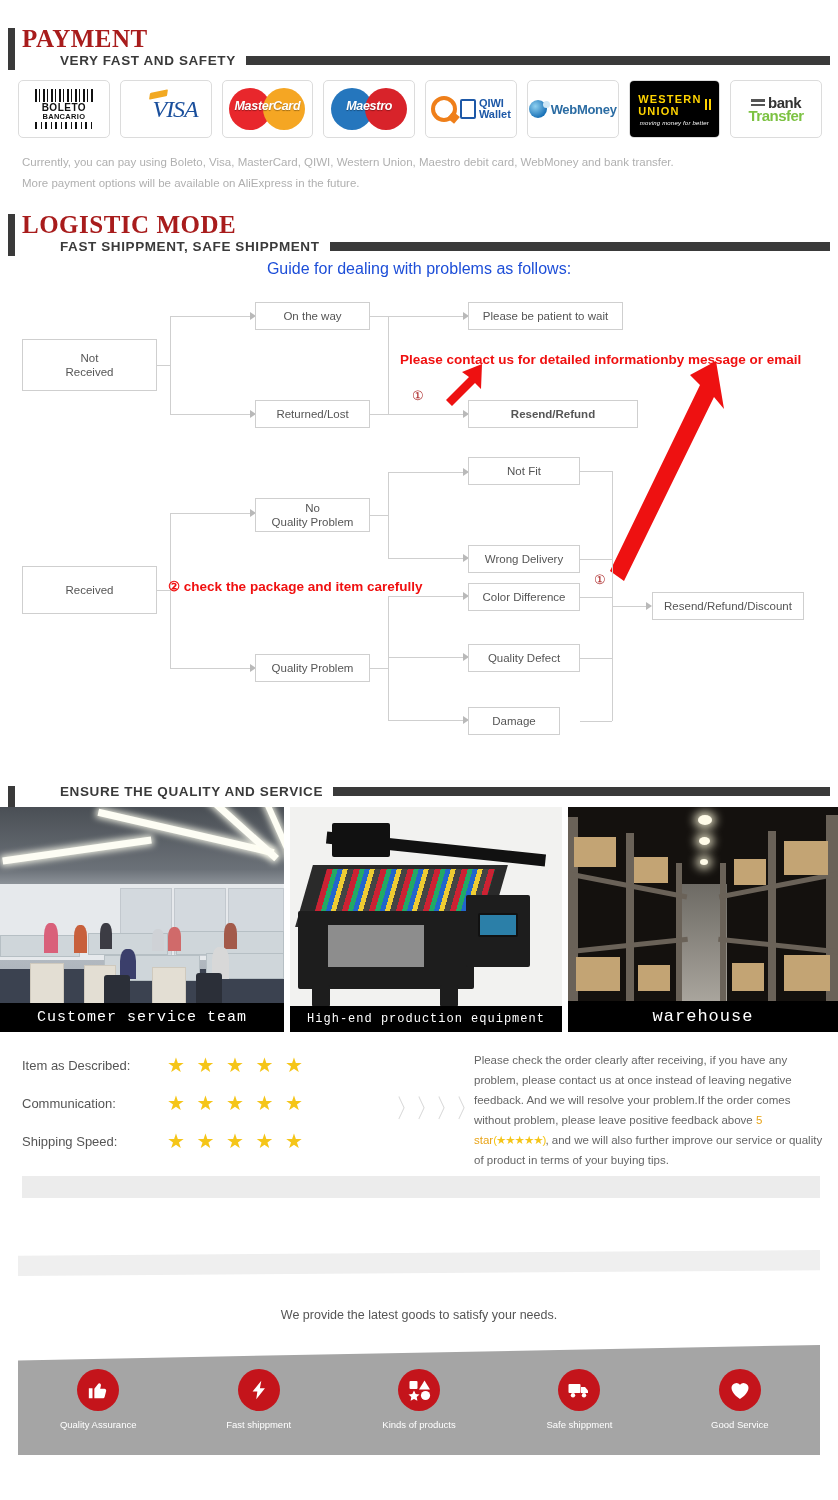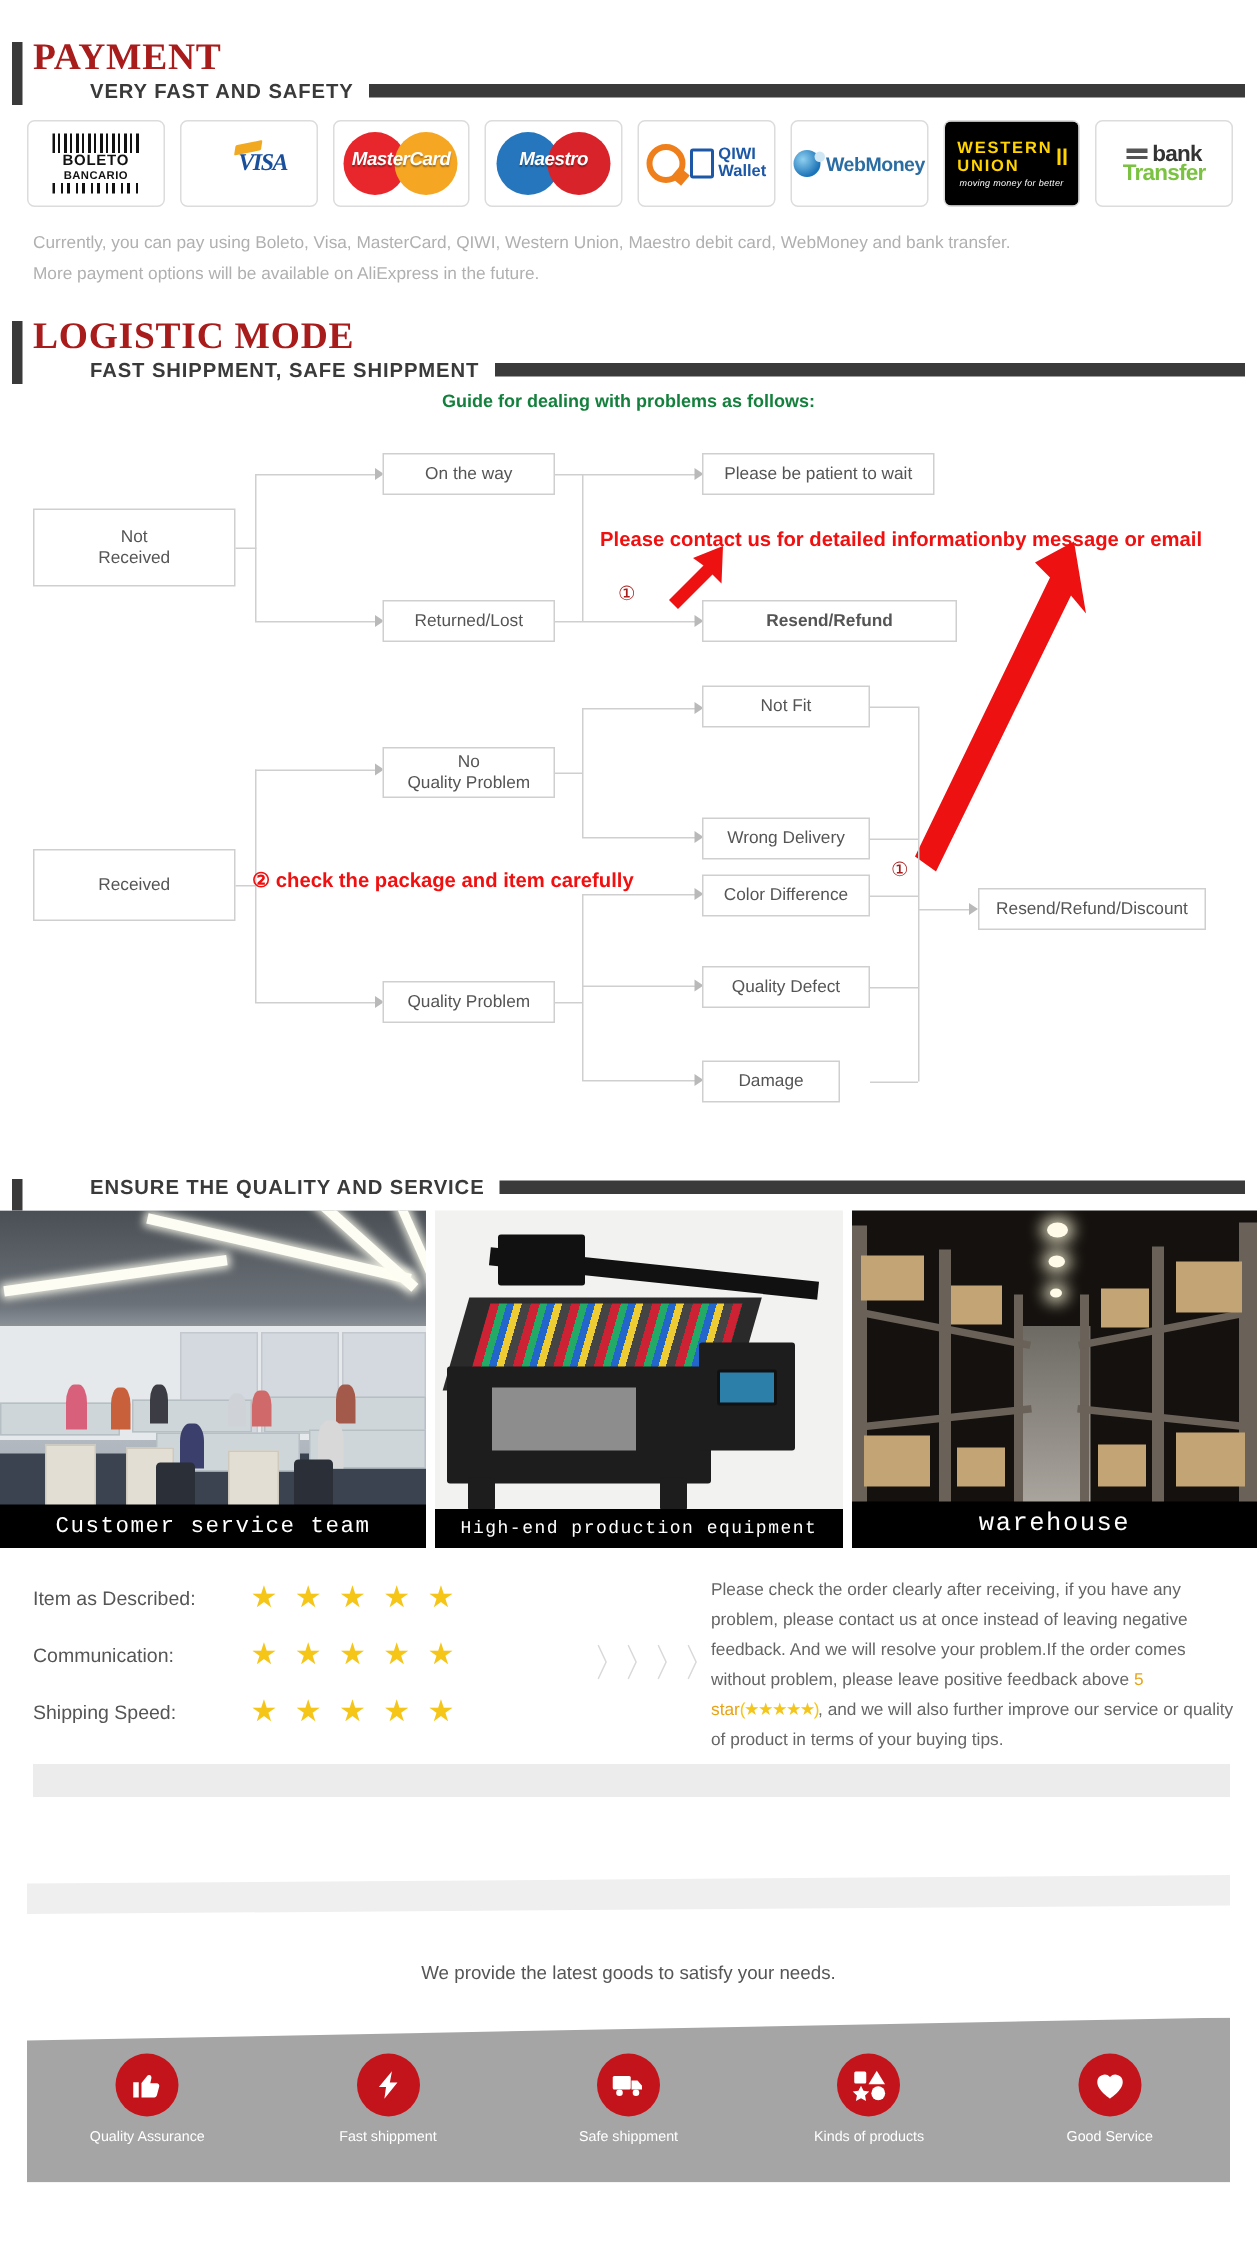--- a/index.html
+++ b/index.html
@@ -51,22 +51,22 @@
   
   .boleto { text-align: center; line-height: 1; }
   .boleto .bars { display: block; height: 13px; width: 58px; margin: 0 auto 1px;
     background: repeating-linear-gradient(to right, #111 0 2px, #fff 2px 4px, #111 4px 5px, #fff 5px 8px); }
   .boleto .bars2 { display: block; height: 7px; width: 58px; margin: 1px auto 0;
     background: repeating-linear-gradient(to right, #111 0 2px, #fff 2px 6px, #111 6px 7px, #fff 7px 10px); }
   .boleto .t1 { font-size: 10px; font-weight: bold; color: #111; letter-spacing: .5px; }
   .boleto .t2 { font-size: 7.5px; font-weight: bold; color: #111; letter-spacing: .3px; }
 
   
-  .visa { font-family: "Liberation Serif", serif; font-style: italic; font-weight: bold;
-    font-size: 16px; color: #1a4f9c; letter-spacing: -1px; position: relative; margin-left: 19px; }
+  .visa { font-family: "Liberation Serif", serif; font-style: italic; font-weight: normal;
+    font-size: 24px; color: #1a4f9c; letter-spacing: -1px; position: relative; margin-left: 19px; }
   .visa::before {
     content:""; position: absolute; left: -2px; top: -5px; width: 17px; height: 7px;
     background: #f2a922; transform: skewX(-20deg) rotate(-12deg); border-radius: 1px;
   }
 
   
   .mc-wrap { position: relative; width: 80px; height: 46px; }
   .mc-wrap .c { position: absolute; top: 2px; width: 42px; height: 42px; border-radius: 50%; }
   .mc-wrap .c-left { left: 2px; }
   .mc-wrap .c-right { right: 2px; }
@@ -116,21 +116,21 @@
   .bt .r1 { display:flex; align-items:center; justify-content:center; gap:3px;}
   .bt .lines { display:inline-block; }
   .bt .lines span { display:block; width:14px; height:2.5px; background:#555; margin:2px 0; }
   .bt .b { font-size: 15px; font-weight: bold; color:#333; letter-spacing:-.5px;}
   .bt .t { font-size: 15px; font-weight: bold; color:#7cc242; letter-spacing:-.5px;}
 
   
   .flow { position: relative; height: 520px; }
   .flow .guide {
     position: absolute; left: 0; right: 0; top: 6px; text-align: center;
-    font-size: 12px; font-weight: bold; color: #15803d;
+    font-size: 16px; font-weight: normal; color: #1d4ed8;
   }
   .fbox {
     position: absolute; border: 1px solid #cfcfcf; background:#fff;
     display: flex; align-items: center; justify-content: center;
     font-size: 11.5px; color: #555; text-align: center; line-height: 14px;
   }
   .fline { position: absolute; background: #cfcfcf; }
   .fline.h { height: 1px; }
   .fline.v { width: 1px; }
   .arrow-head {
@@ -549,42 +549,42 @@
         <path d="M14.5 2 5 13.5h5.2L9 22l9.5-11.8H13L14.5 2z"></path>
       </svg>
     </div>
     <div class="blabel">Fast shippment</div>
   </div>
 
 
   <div class="badge">
     <div class="circle">
       <svg class="ico" width="24" height="24" viewBox="0 0 24 24" fill="#fff">
+        <rect x="2.5" y="3" width="8" height="8" rx="1"></rect>
+        <path d="M17.5 2.5 23 11.5h-11z"></path>
+        <path d="M7 12.5l1.7 3.4 3.8.5-2.8 2.6.7 3.7-3.4-1.8-3.4 1.8.7-3.7-2.8-2.6 3.8-.5z"></path>
+        <circle cx="18.5" cy="17.5" r="4.6"></circle>
+      </svg>
+    </div>
+    <div class="blabel">Kinds of products</div>
+  </div>
+
+  <div class="badge">
+    <div class="circle">
+      <svg class="ico" width="24" height="24" viewBox="0 0 24 24" fill="#fff">
         <rect x="1.5" y="6" width="12" height="9" rx="1"></rect>
         <path d="M14 9h4l3 3.5V15h-7z"></path>
         <circle cx="6" cy="17.2" r="2.2"></circle>
         <circle cx="17" cy="17.2" r="2.2"></circle>
       </svg>
     </div>
     <div class="blabel">Safe shippment</div>
   </div>
 
   <div class="badge">
     <div class="circle">
       <svg class="ico" width="24" height="24" viewBox="0 0 24 24" fill="#fff">
-        <rect x="2.5" y="3" width="8" height="8" rx="1"></rect>
-        <path d="M17.5 2.5 23 11.5h-11z"></path>
-        <path d="M7 12.5l1.7 3.4 3.8.5-2.8 2.6.7 3.7-3.4-1.8-3.4 1.8.7-3.7-2.8-2.6 3.8-.5z"></path>
-        <circle cx="18.5" cy="17.5" r="4.6"></circle>
-      </svg>
-    </div>
-    <div class="blabel">Kinds of products</div>
-  </div>
-
-  <div class="badge">
-    <div class="circle">
-      <svg class="ico" width="24" height="24" viewBox="0 0 24 24" fill="#fff">
         <path d="M12 21s-8.5-5.3-8.5-11a4.9 4.9 0 0 1 8.5-3.3A4.9 4.9 0 0 1 20.5 10c0 5.7-8.5 11-8.5 11z"></path>
       </svg>
     </div>
     <div class="blabel">Good Service</div>
   </div>
 </div>
 
 </body></html>

